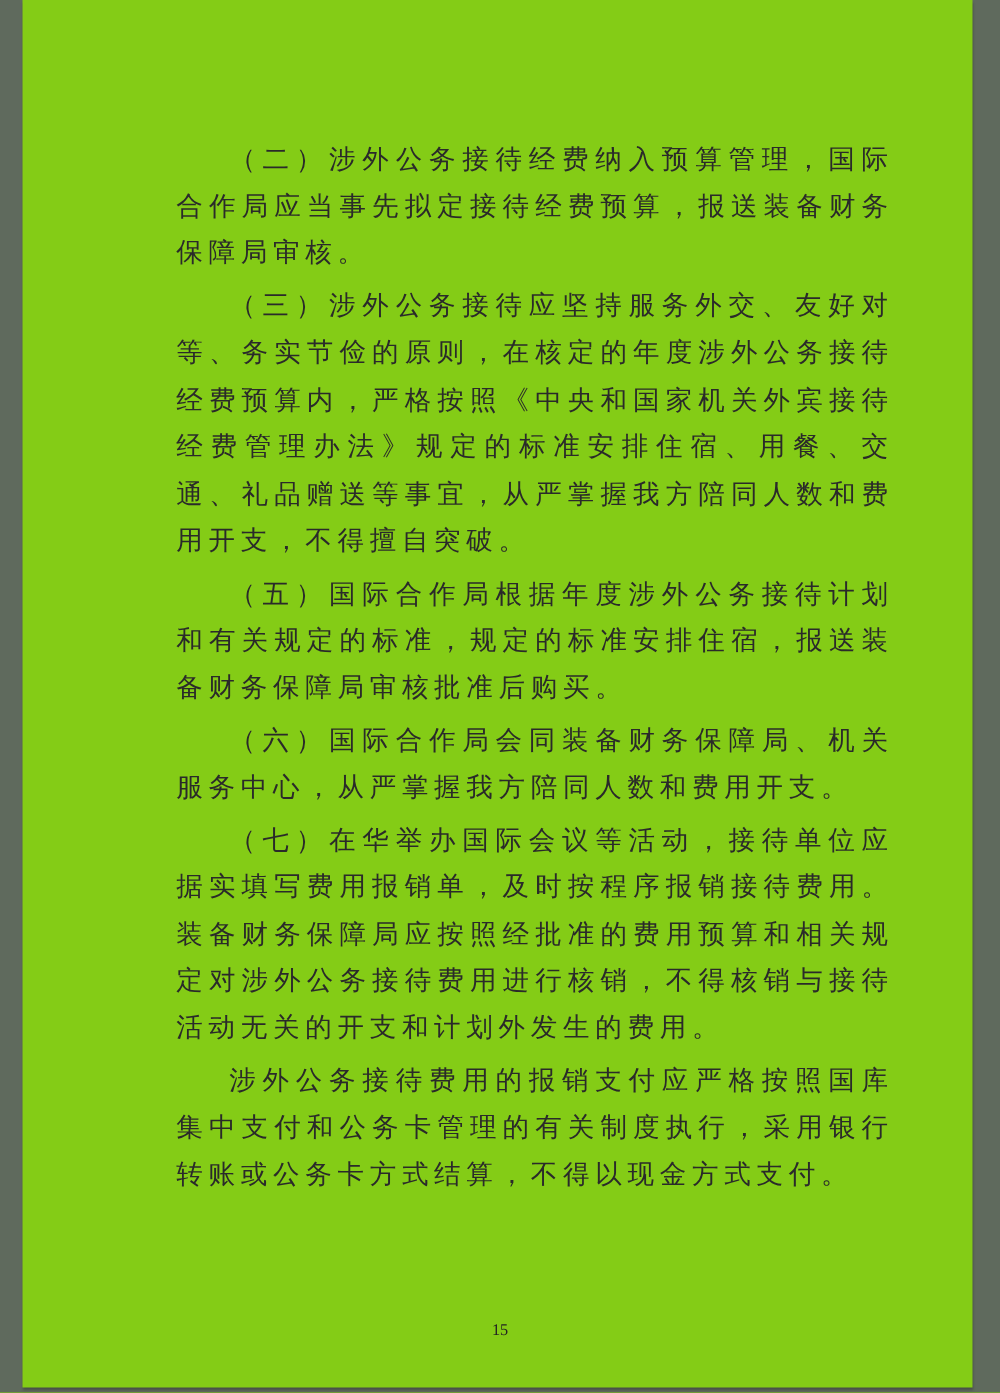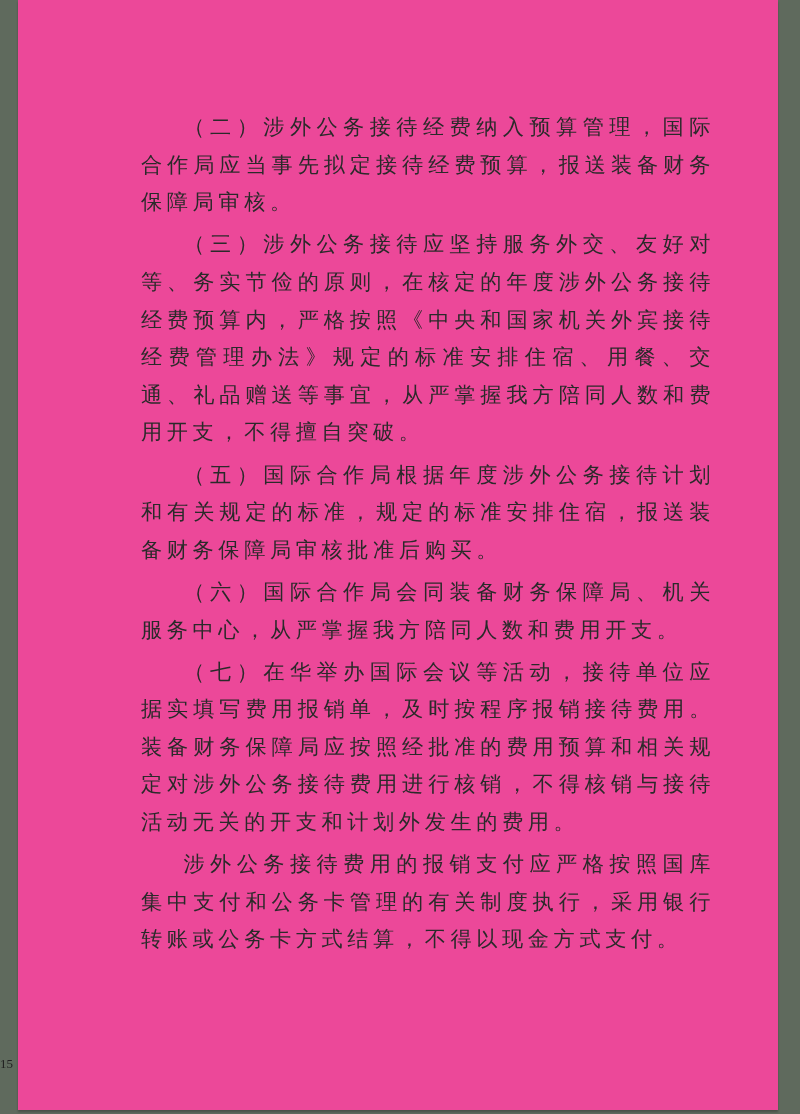--- a/index.html
+++ b/index.html
@@ -5,21 +5,21 @@
     html, body { margin: 0; padding: 0; }
     body {
       width: 800px; height: 1114px;
       background: #5f6a5d;
       position: relative; overflow: hidden;
     }
     .page {
       position: absolute;
       left: 18px; top: 0;
       width: 760px; height: 1110px;
-      background: #ec4899;
+      background: #84cc16;
       box-shadow: 0 2px 2px rgba(0,0,0,0.25);
     }
     .content {
       position: absolute;
       left: 123px; top: 108px;
       width: 574px;
       font-family: "DejaVu Serif", "Liberation Serif", serif;
       color: #2a2a2a;
       font-size: 21.2px;
       line-height: 37.6px;
@@ -28,20 +28,21 @@
     .para {
       margin: 0 0 4.6px 0;
       text-indent: 2em;
       text-align: justify;
       text-align-last: left;
     }
     .page-number {
       position: absolute;
       left: 0; width: 800px;
       top: 1056px;
+      text-align: center;
       font-family: "Liberation Serif", "DejaVu Serif", serif;
       font-size: 13px;
       color: #222;
     }
   </style>
 </head>
 <body>
 
 <div class="page">
   <div class="content">

